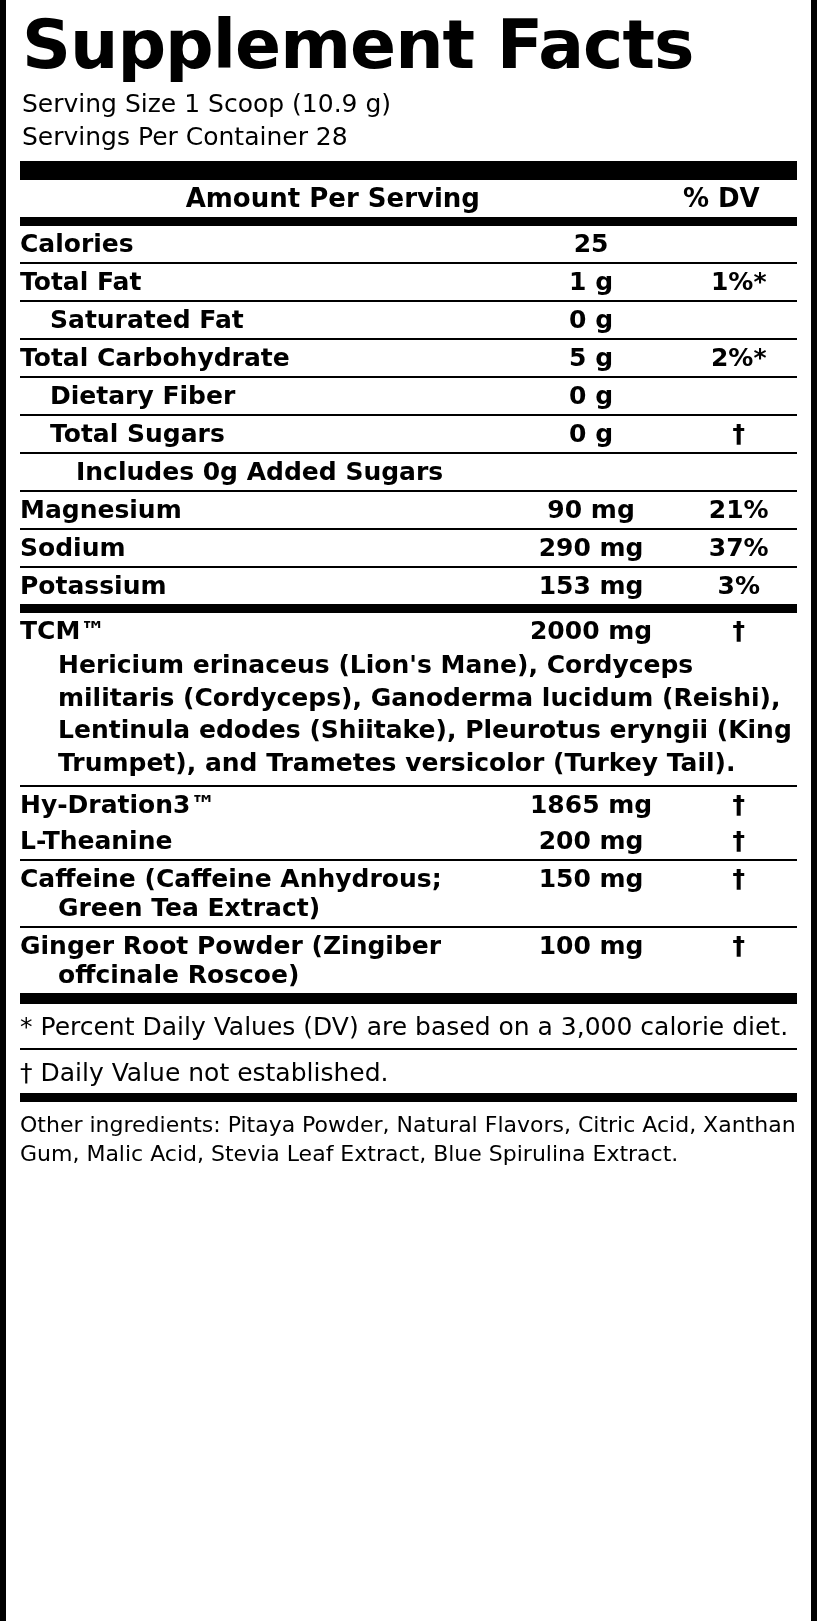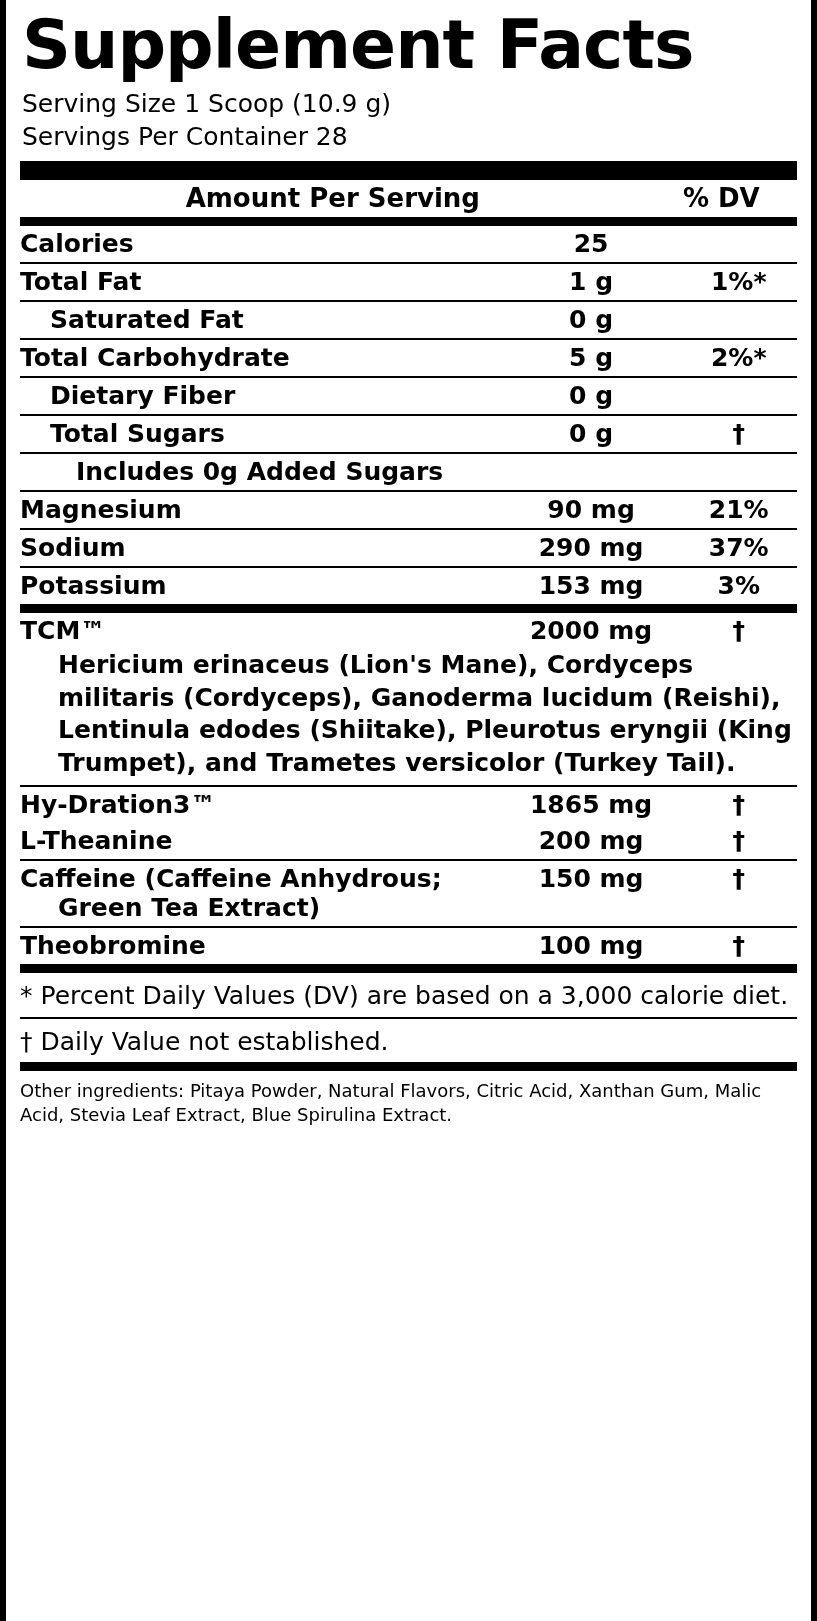--- a/index.html
+++ b/index.html
@@ -87,21 +87,21 @@
   .footnote {
     font-size: 25px;
     line-height: 1.33;
     padding: 6px 0 4px 0;
   }
   .footnote.second {
     border-top: 2px solid #000;
     padding-top: 6px;
   }
   .other {
-    font-size: 18px;
+    font-size: 22px;
     line-height: 1.33;
     padding-top: 8px;
   }
 </style>
 </head>
 <body>
 
 <div class="panel">
 
   <div class="title">Supplement Facts</div>
@@ -202,23 +202,23 @@
       <td class="col-amt">200 mg</td>
       <td class="col-dv">†</td>
     </tr>
     <tr class="bline">
       <td class="col-name">
             <span class="hang">Caffeine (Caffeine Anhydrous; Green Tea Extract)</span>
           </td>
       <td class="col-amt">150 mg</td>
       <td class="col-dv">†</td>
     </tr>
-    <tr>
+    <tr class="bline">
       <td class="col-name">
-            <span class="hang">Theobromine</span>
+            <span class="hang">Ginger Root Powder (Zingiber offcinale Roscoe)</span>
           </td>
       <td class="col-amt">100 mg</td>
       <td class="col-dv">†</td>
     </tr>
   </tbody>
     </table>
 
   <div class="rule-med"></div>
 
   <div class="footnote">* Percent Daily Values (DV) are based on a 3,000 calorie diet.</div>

